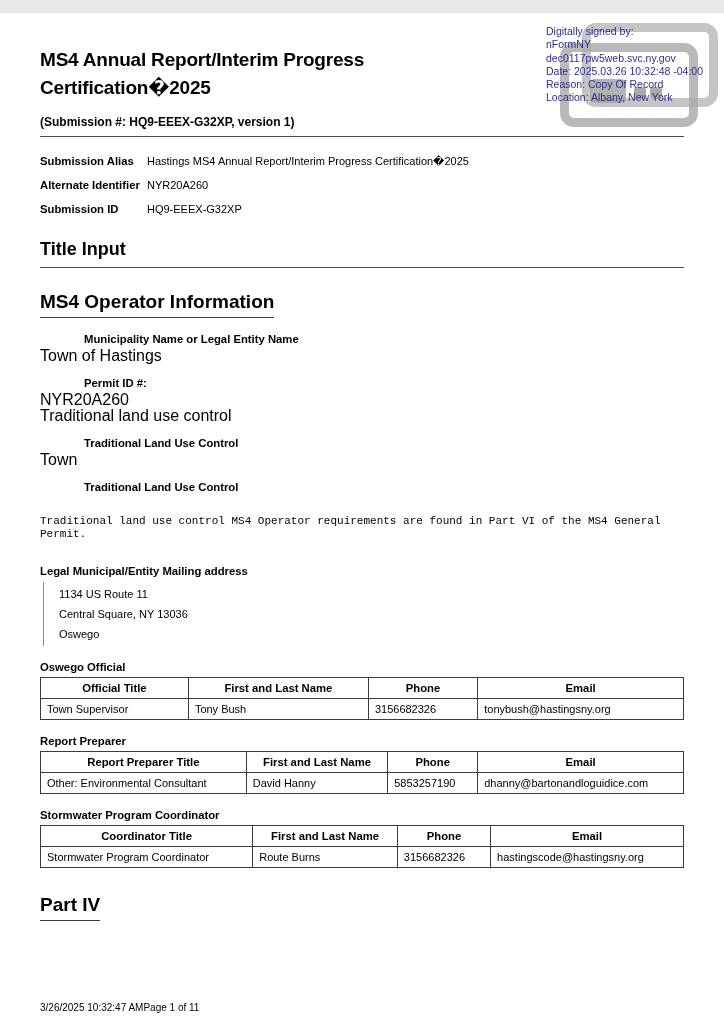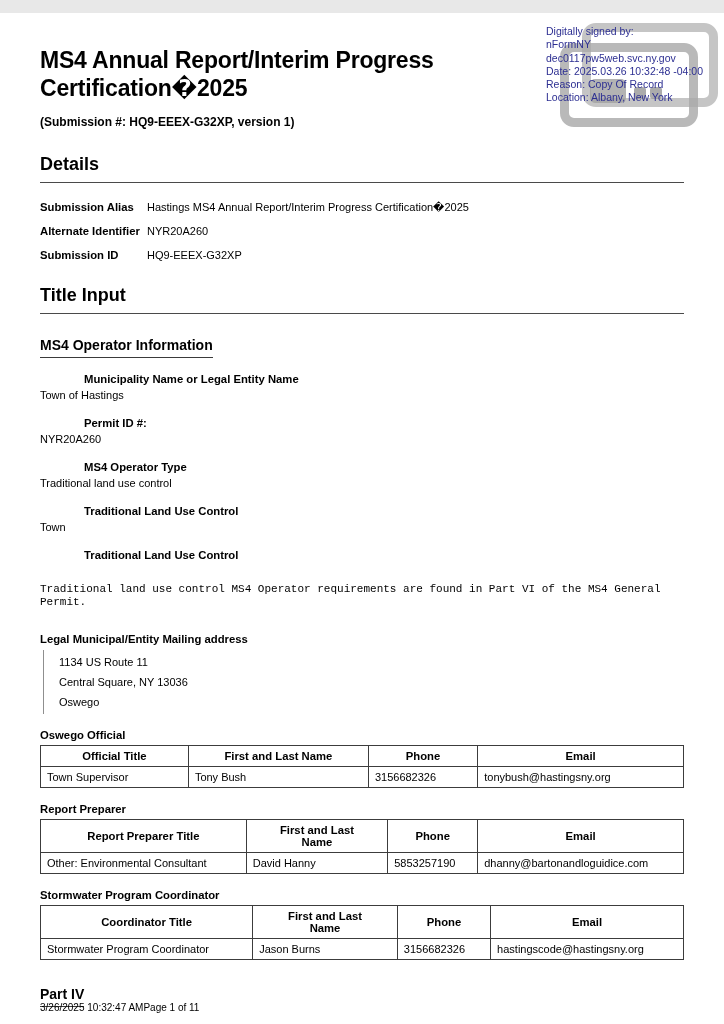--- a/index.html
+++ b/index.html
@@ -22,55 +22,55 @@
   .wm-seal{position:absolute;left:50px;top:62px;width:36px;height:24px;background:rgba(160,160,160,.8);border-radius:5px;}
   .wm-dot{position:absolute;width:12px;height:12px;background:rgba(150,150,150,.8);border-radius:3px;top:70px;}
   .wm-d1{left:94px;} .wm-d2{left:110px;}
 
   .sig{
     position:absolute;left:546px;top:12px;width:172px;
     font-size:10.5px;line-height:13.3px;z-index:5;
   }
 
   
-  .doc-title{margin:0;font-size:23px;line-height:28px;font-weight:bold;max-width:480px;letter-spacing:-.2px;}
+  .doc-title{margin:0;font-size:19px;line-height:28px;font-weight:bold;max-width:480px;letter-spacing:-.2px;}
   .version{margin-top:3px;font-size:10.5px;}
   .submission-line{margin-top:13px;font-size:12px;font-weight:bold;}
 
   
   .h-big{margin:0;font-size:18px;font-weight:bold;}
   .mt-details{margin-top:25px;}
   .mt-forminput{margin-top:24px;}
   .rule{border:none;border-top:1px solid #4a4a4a;margin:7px 0 0 0;height:0;}
 
   
   .kv{margin-top:18px;}
   .kv-row{display:flex;margin-bottom:12px;font-size:11px;line-height:12px;}
   .kv-label{font-weight:bold;width:107px;flex:0 0 107px;font-size:11.3px;}
   .kv-value{flex:1;}
 
   
-  .h-sub{display:inline-block;margin:23px 0 0 0;font-size:14px;font-weight:bold;
+  .h-sub{display:inline-block;margin:23px 0 0 0;font-size:19px;font-weight:bold;
          border-bottom:1.5px solid #3a3a3a;padding-bottom:4px;}
 
   
   .field-label{margin-top:15px;font-size:11.3px;font-weight:bold;line-height:13px;padding-left:44px;}
-  .field-value{margin-top:3px;font-size:11px;line-height:13px;}
+  .field-value{margin-top:3px;font-size:16px;line-height:13px;}
   .note{margin-top:21px;font-size:11px;line-height:13px;font-family:Liberation Mono, monospace;}
 
   
   .mail-label{margin-top:24px;font-size:11.3px;font-weight:bold;}
   .addr{margin-top:5px;margin-left:3px;border-left:1px solid #8f8f8f;padding:2px 0 2px 15px;}
   .addr div{font-size:11px;line-height:20px;}
 
   
   .tbl-title{margin-top:15px;font-size:11.3px;font-weight:bold;}
   table{width:100%;border-collapse:collapse;margin-top:4px;}
   th,td{border:1px solid #3c3c3c;font-size:11px;}
-  th{font-weight:bold;text-align:center;padding:4px 21px;font-size:11.3px;}
+  th{font-weight:bold;text-align:center;padding:4px 3px;font-size:11.3px;}
   td{text-align:left;padding:4px 6px;}
 
   
   .footer{position:absolute;left:40px;right:40px;bottom:12px;
           display:flex;justify-content:flex-start;font-size:10px;}
 </style>
 </head>
 <body>
 
 <div class="page">
@@ -89,21 +89,20 @@
     <div>dec0117pw5web.svc.ny.gov</div>
     <div>Date: 2025.03.26 10:32:48 -04:00</div>
     <div>Reason: Copy Of Record</div>
     <div>Location: Albany, New York</div>
   </div>
 
   <div class="content">
     <h1 class="doc-title">MS4 Annual Report/Interim Progress Certification�2025</h1>
     <div class="submission-line">(Submission #: HQ9-EEEX-G32XP, version 1)</div>
 
-    <h2 class="h-big mt-details">Details</h2>
     <hr class="rule">
 
     <div class="kv">
       <div class="kv-row">
         <span class="kv-label">Submission Alias</span>
         <span class="kv-value">Hastings MS4 Annual Report/Interim Progress Certification�2025</span>
       </div>
       <div class="kv-row">
         <span class="kv-label">Alternate Identifier</span>
         <span class="kv-value">NYR20A260</span>
@@ -118,21 +117,20 @@
     <hr class="rule">
 
     <div><h3 class="h-sub">MS4 Operator Information</h3></div>
 
     <div class="field-label">Municipality Name or Legal Entity Name</div>
     <div class="field-value">Town of Hastings</div>
 
     <div class="field-label">Permit ID #:</div>
     <div class="field-value">NYR20A260</div>
 
-    <div class="field-label">MS4 Operator Type</div>
     <div class="field-value">Traditional land use control</div>
 
     <div class="field-label">Traditional Land Use Control</div>
     <div class="field-value">Town</div>
 
     <div class="field-label">Traditional Land Use Control</div>
 
     <div class="note">Traditional land use control MS4 Operator requirements are found in Part VI of the MS4 General Permit.</div>
 
     <div class="mail-label">Legal Municipal/Entity Mailing address</div>
@@ -200,21 +198,21 @@
         </colgroup>
       <tbody>
           <tr>
         <th>Coordinator Title</th>
         <th>First and Last Name</th>
         <th>Phone</th>
         <th>Email</th>
       </tr>
       <tr>
         <td>Stormwater Program Coordinator</td>
-        <td>Jason Burns</td>
+        <td>Route Burns</td>
         <td>3156682326</td>
         <td>hastingscode@hastingsny.org</td>
       </tr>
     </tbody>
       </table>
 
     <div><h3 class="h-sub" style="margin-top:26px;">Part IV</h3></div>
   </div>
 
   <div class="footer">

